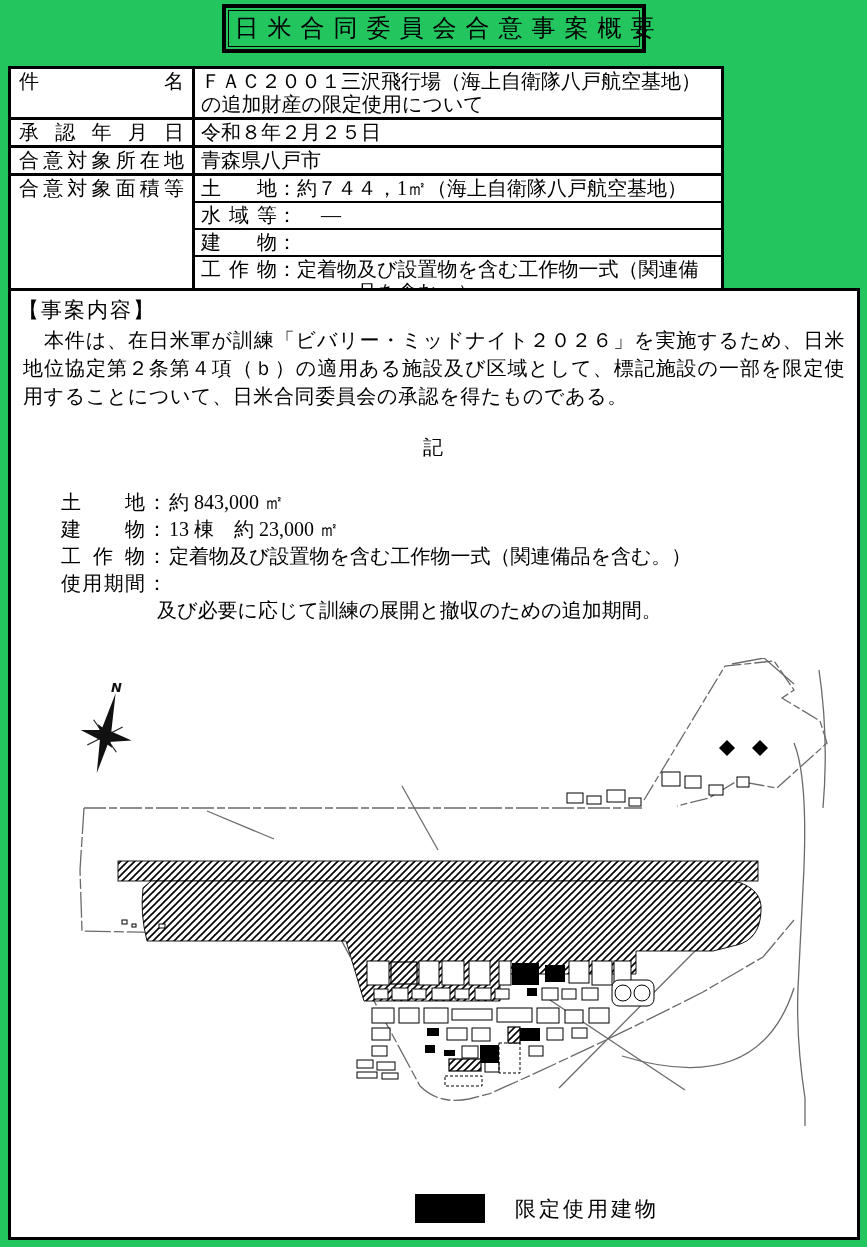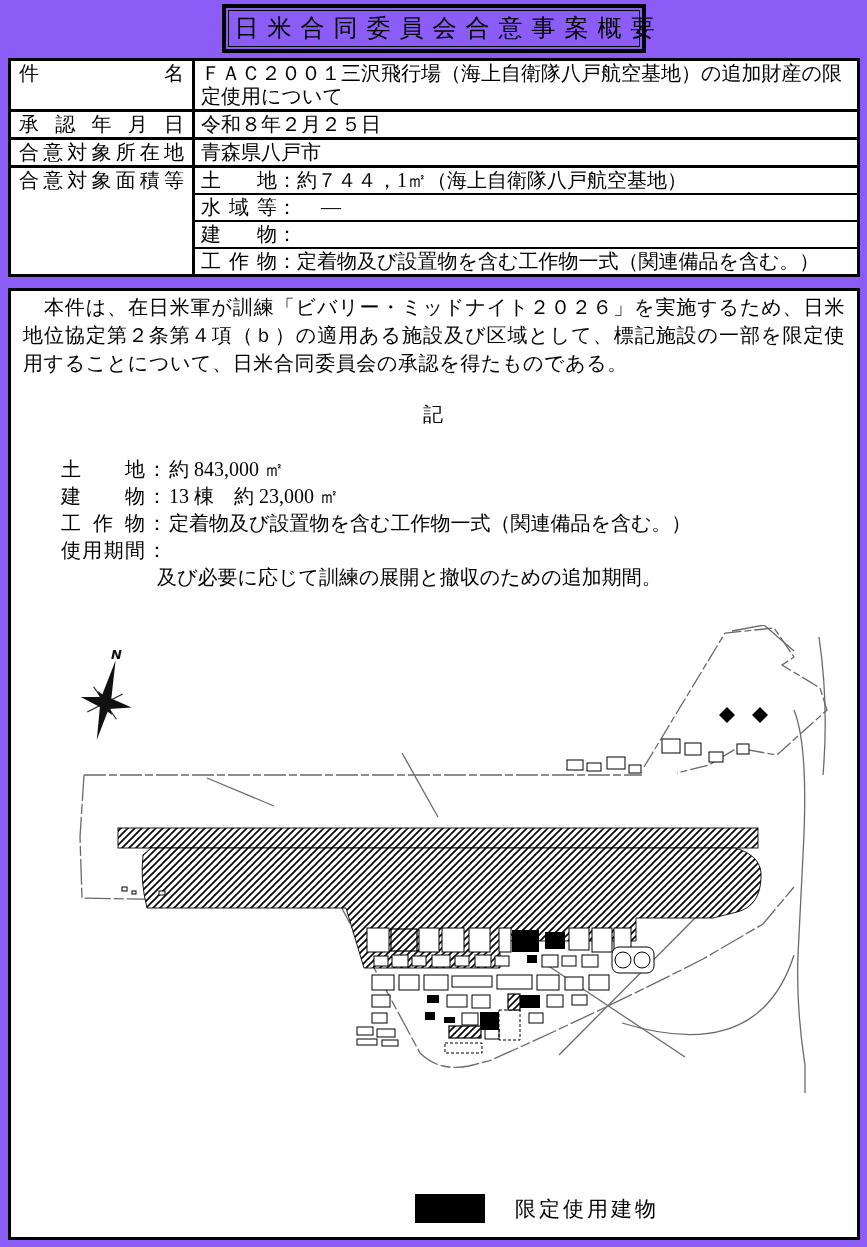--- a/index.html
+++ b/index.html
@@ -2,36 +2,36 @@
 <html lang="ja"><head>
 <meta charset="utf-8">
 <style>
   * { margin:0; padding:0; box-sizing:border-box; }
   body {
     background:#ffffff;
     font-family:"Liberation Serif","DejaVu Serif",serif;
     color:#000;
     width:867px;
   }
-  .page { width:867px; height:1247px; position:relative; background:#8b5cf6; overflow:hidden; }
+  .page { width:867px; height:1247px; position:relative; background:#22c55e; overflow:hidden; }
 
   
   .title-outer {
     margin:4px auto 0 auto; width:424px;
     border:4px solid #000; padding:2px;
   }
   .title-inner {
     border:1px solid #000; text-align:center;
     font-size:24px; letter-spacing:9px; padding:1px 0 2px 6px;
     white-space:nowrap;
   }
 
   
   .tbl {
-    position:absolute; left:8px; top:58px; width:852px;
+    position:absolute; left:8px; top:66px; width:716px;
     border:3px solid #000; font-size:20px; line-height:23px;
     background:#fff;
   }
   .trow { display:flex; border-bottom:3px solid #000; }
   .trow:last-child { border-bottom:none; }
   .tlabel {
     width:184px; flex:0 0 184px; border-right:3px solid #000;
     padding:1px 8px;
   }
   .just { text-align:justify; text-align-last:justify; display:block; }
@@ -130,20 +130,21 @@
         <div class="subrow">
           <span class="sublabel">工作物</span>
             <span class="subcolon">：</span>
             <span class="subvalue hang3">定着物及び設置物を含む工作物一式（関連備品を含む。）</span>
         </div>
       </div>
     </div>
   </div>
 
   <div class="content-box">
+    <div class="case-heading">【事案内容】</div>
     <p class="case-body">　本件は、在日米軍が訓練「ビバリー・ミッドナイト２０２６」を実施するため、日米地位協定第２条第４項（ｂ）の適用ある施設及び区域として、標記施設の一部を限定使用することについて、日米合同委員会の承認を得たものである。</p>
     <div class="ki">記</div>
 
     <div class="details">
       <div class="drow">
         <span class="dlabel">土地</span>
           <span class="dcolon">：</span>
           <span class="dvalue">約 843,000 ㎡</span>
       </div>
       <div class="drow">

